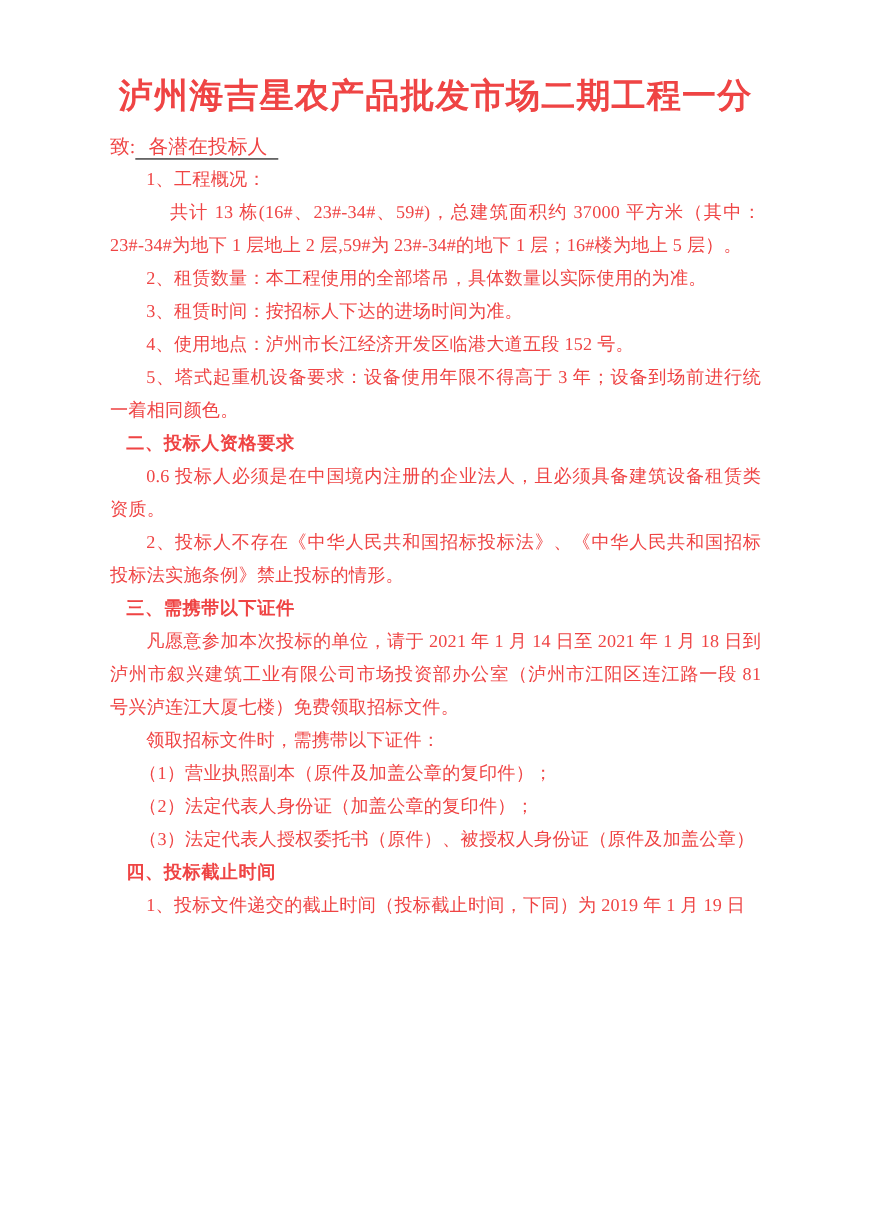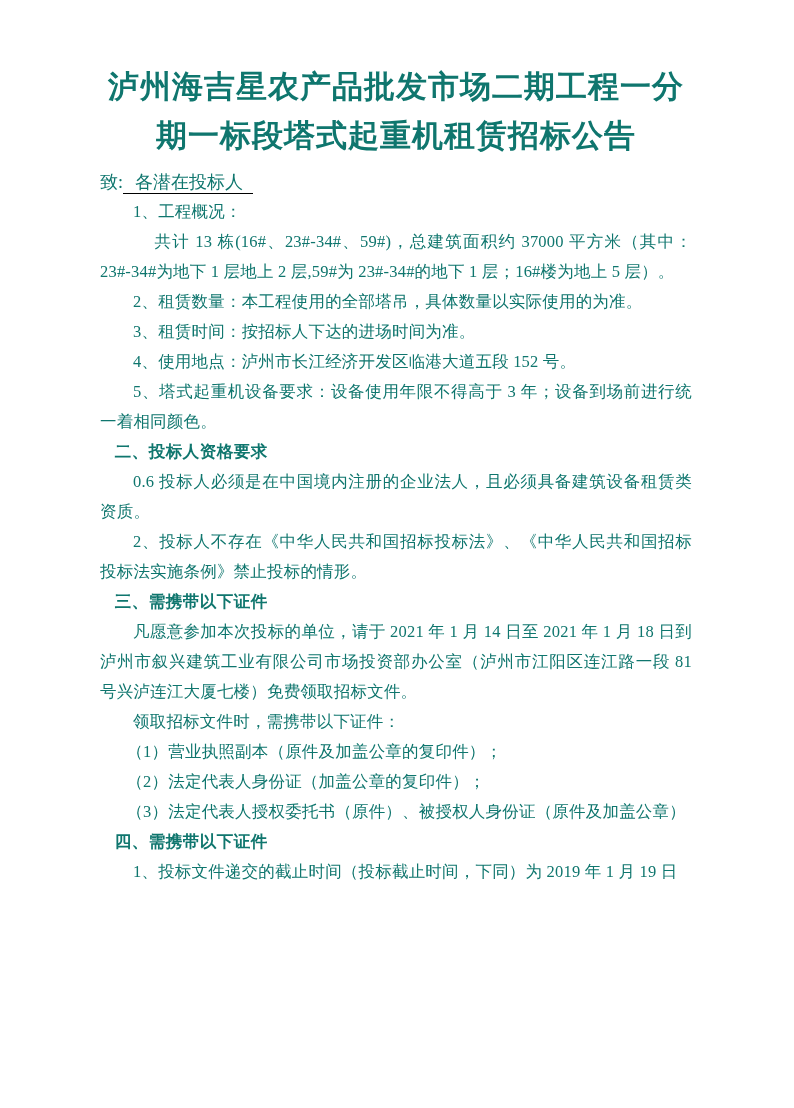--- a/index.html
+++ b/index.html
@@ -6,21 +6,21 @@
     margin: 0;
     padding: 0;
     background: #ffffff;
   }
   .page {
     position: relative;
     width: 794px;
     height: 1108px;
     margin: 0;
     background: #ffffff;
-    color: #0f766e;
+    color: #ef4444;
     font-family: "Liberation Serif", "DejaVu Serif", serif;
     box-sizing: border-box;
     padding: 62px 102px 0 100px;
     overflow: hidden;
   }
   .doc-title {
     margin: 0 0 8px 0;
     font-size: 31px;
     font-weight: bold;
     text-align: center;
@@ -58,21 +58,20 @@
     letter-spacing: 0.5px;
   }
 </style>
 </head>
 <body>
 
 <div class="page">
 
   <h1 class="doc-title">
     <span class="title-line">泸州海吉星农产品批发市场二期工程一分</span>
-    <span class="title-line">期一标段塔式起重机租赁招标公告</span>
   </h1>
 
   <p class="salutation"><span>致:</span><span class="underlined">各潜在投标人</span></p>
 
 
   <p class="para indent-2">1、工程概况：</p>
   <p class="para indent-3">共计 13 栋(16#、23#-34#、59#)，总建筑面积约 37000 平方米（其中：23#-34#为地下 1 层地上 2 层,59#为 23#-34#的地下 1 层；16#楼为地上 5 层）。</p>
   <p class="para indent-2">2、租赁数量：本工程使用的全部塔吊，具体数量以实际使用的为准。</p>
   <p class="para indent-2">3、租赁时间：按招标人下达的进场时间为准。</p>
   <p class="para indent-2">4、使用地点：泸州市长江经济开发区临港大道五段 152 号。</p>
@@ -82,16 +81,16 @@
   <p class="para indent-2">0.6 投标人必须是在中国境内注册的企业法人，且必须具备建筑设备租赁类资质。</p>
   <p class="para indent-2">2、投标人不存在《中华人民共和国招标投标法》、《中华人民共和国招标投标法实施条例》禁止投标的情形。</p>
 
   <h2 class="heading">三、需携带以下证件</h2>
   <p class="para indent-2">凡愿意参加本次投标的单位，请于 2021 年 1 月 14 日至 2021 年 1 月 18 日到泸州市叙兴建筑工业有限公司市场投资部办公室（泸州市江阳区连江路一段 81 号兴泸连江大厦七楼）免费领取招标文件。</p>
   <p class="para indent-2">领取招标文件时，需携带以下证件：</p>
   <p class="para indent-paren">（1）营业执照副本（原件及加盖公章的复印件）；</p>
   <p class="para indent-paren">（2）法定代表人身份证（加盖公章的复印件）；</p>
   <p class="para indent-paren">（3）法定代表人授权委托书（原件）、被授权人身份证（原件及加盖公章）</p>
 
-  <h2 class="heading">四、需携带以下证件</h2>
+  <h2 class="heading">四、投标截止时间</h2>
   <p class="para indent-2">1、投标文件递交的截止时间（投标截止时间，下同）为 2019 年 1 月 19 日</p>
 
 </div>
 
 </body></html>

